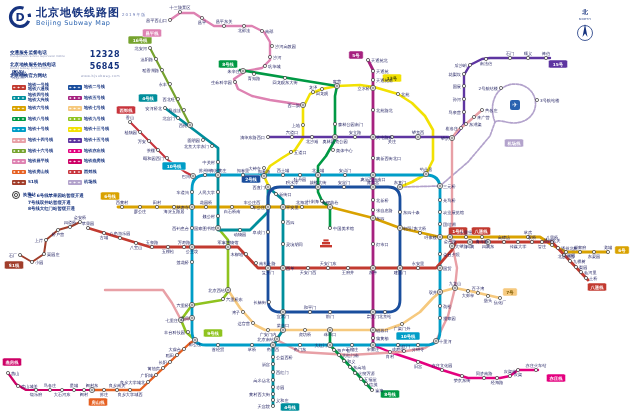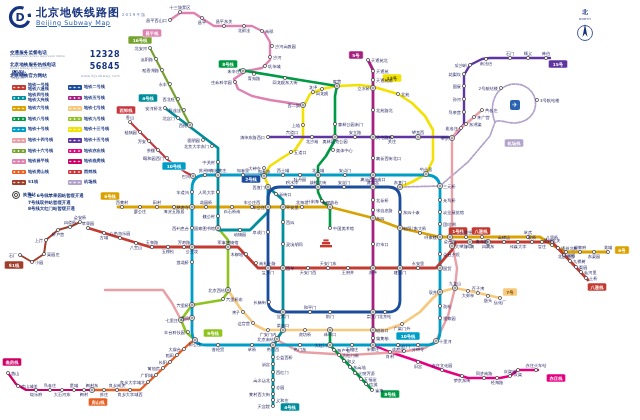--- a/index.html
+++ b/index.html
@@ -2,21 +2,21 @@
 <html><head>
 <meta charset="utf-8">
 <style>
   html,body{margin:0;padding:0;background:#e8e8e8;}
   .page{width:640px;height:420px;position:relative;background:#ffffff;overflow:hidden;
         font-family:"DejaVu Sans",sans-serif;color:#1b2a7b;}
   #map-svg{position:absolute;left:0;top:0;}
   .hdr{position:absolute;left:8px;top:5px;width:150px;display:flex;align-items:center;gap:4px;}
   .hdr .ttl{font-size:11px;font-weight:bold;color:#16337f;letter-spacing:1px;line-height:1.05;}
   .hdr .ed{font-size:4px;color:#6a79b5;font-weight:normal;margin-left:2px;}
-  .hdr .sub{font-size:6.5px;color:#2a63b0;letter-spacing:.5px;text-decoration:underline;}
+  .hdr .sub{font-size:6.5px;color:#2a63b0;letter-spacing:.5px;}
   .info{position:absolute;left:10px;top:38px;width:110px;margin-top:12px;}
   .info .row{display:flex;justify-content:space-between;align-items:flex-start;margin-bottom:2.5px;}
   .info .zh{font-size:4.6px;font-weight:bold;color:#16337f;line-height:1.1;}
   .info .en{font-size:2.6px;color:#8a93b8;line-height:1.2;}
   .info .val{font-size:8px;font-weight:bold;color:#16337f;letter-spacing:.5px;}
   .info .val.small{font-size:3.2px;color:#8a93b8;font-weight:normal;margin-top:1px;}
   .lgd{position:absolute;left:12px;top:70px;width:112px;}
   .lgd .lt{font-size:6px;font-weight:bold;color:#16337f;line-height:1;}
   .lgd .le{font-size:3.2px;color:#8a93b8;margin-bottom:2px;}
   .lgd .grid{display:grid;grid-template-columns:56px 56px;grid-auto-rows:10.6px;grid-auto-flow:row;}

